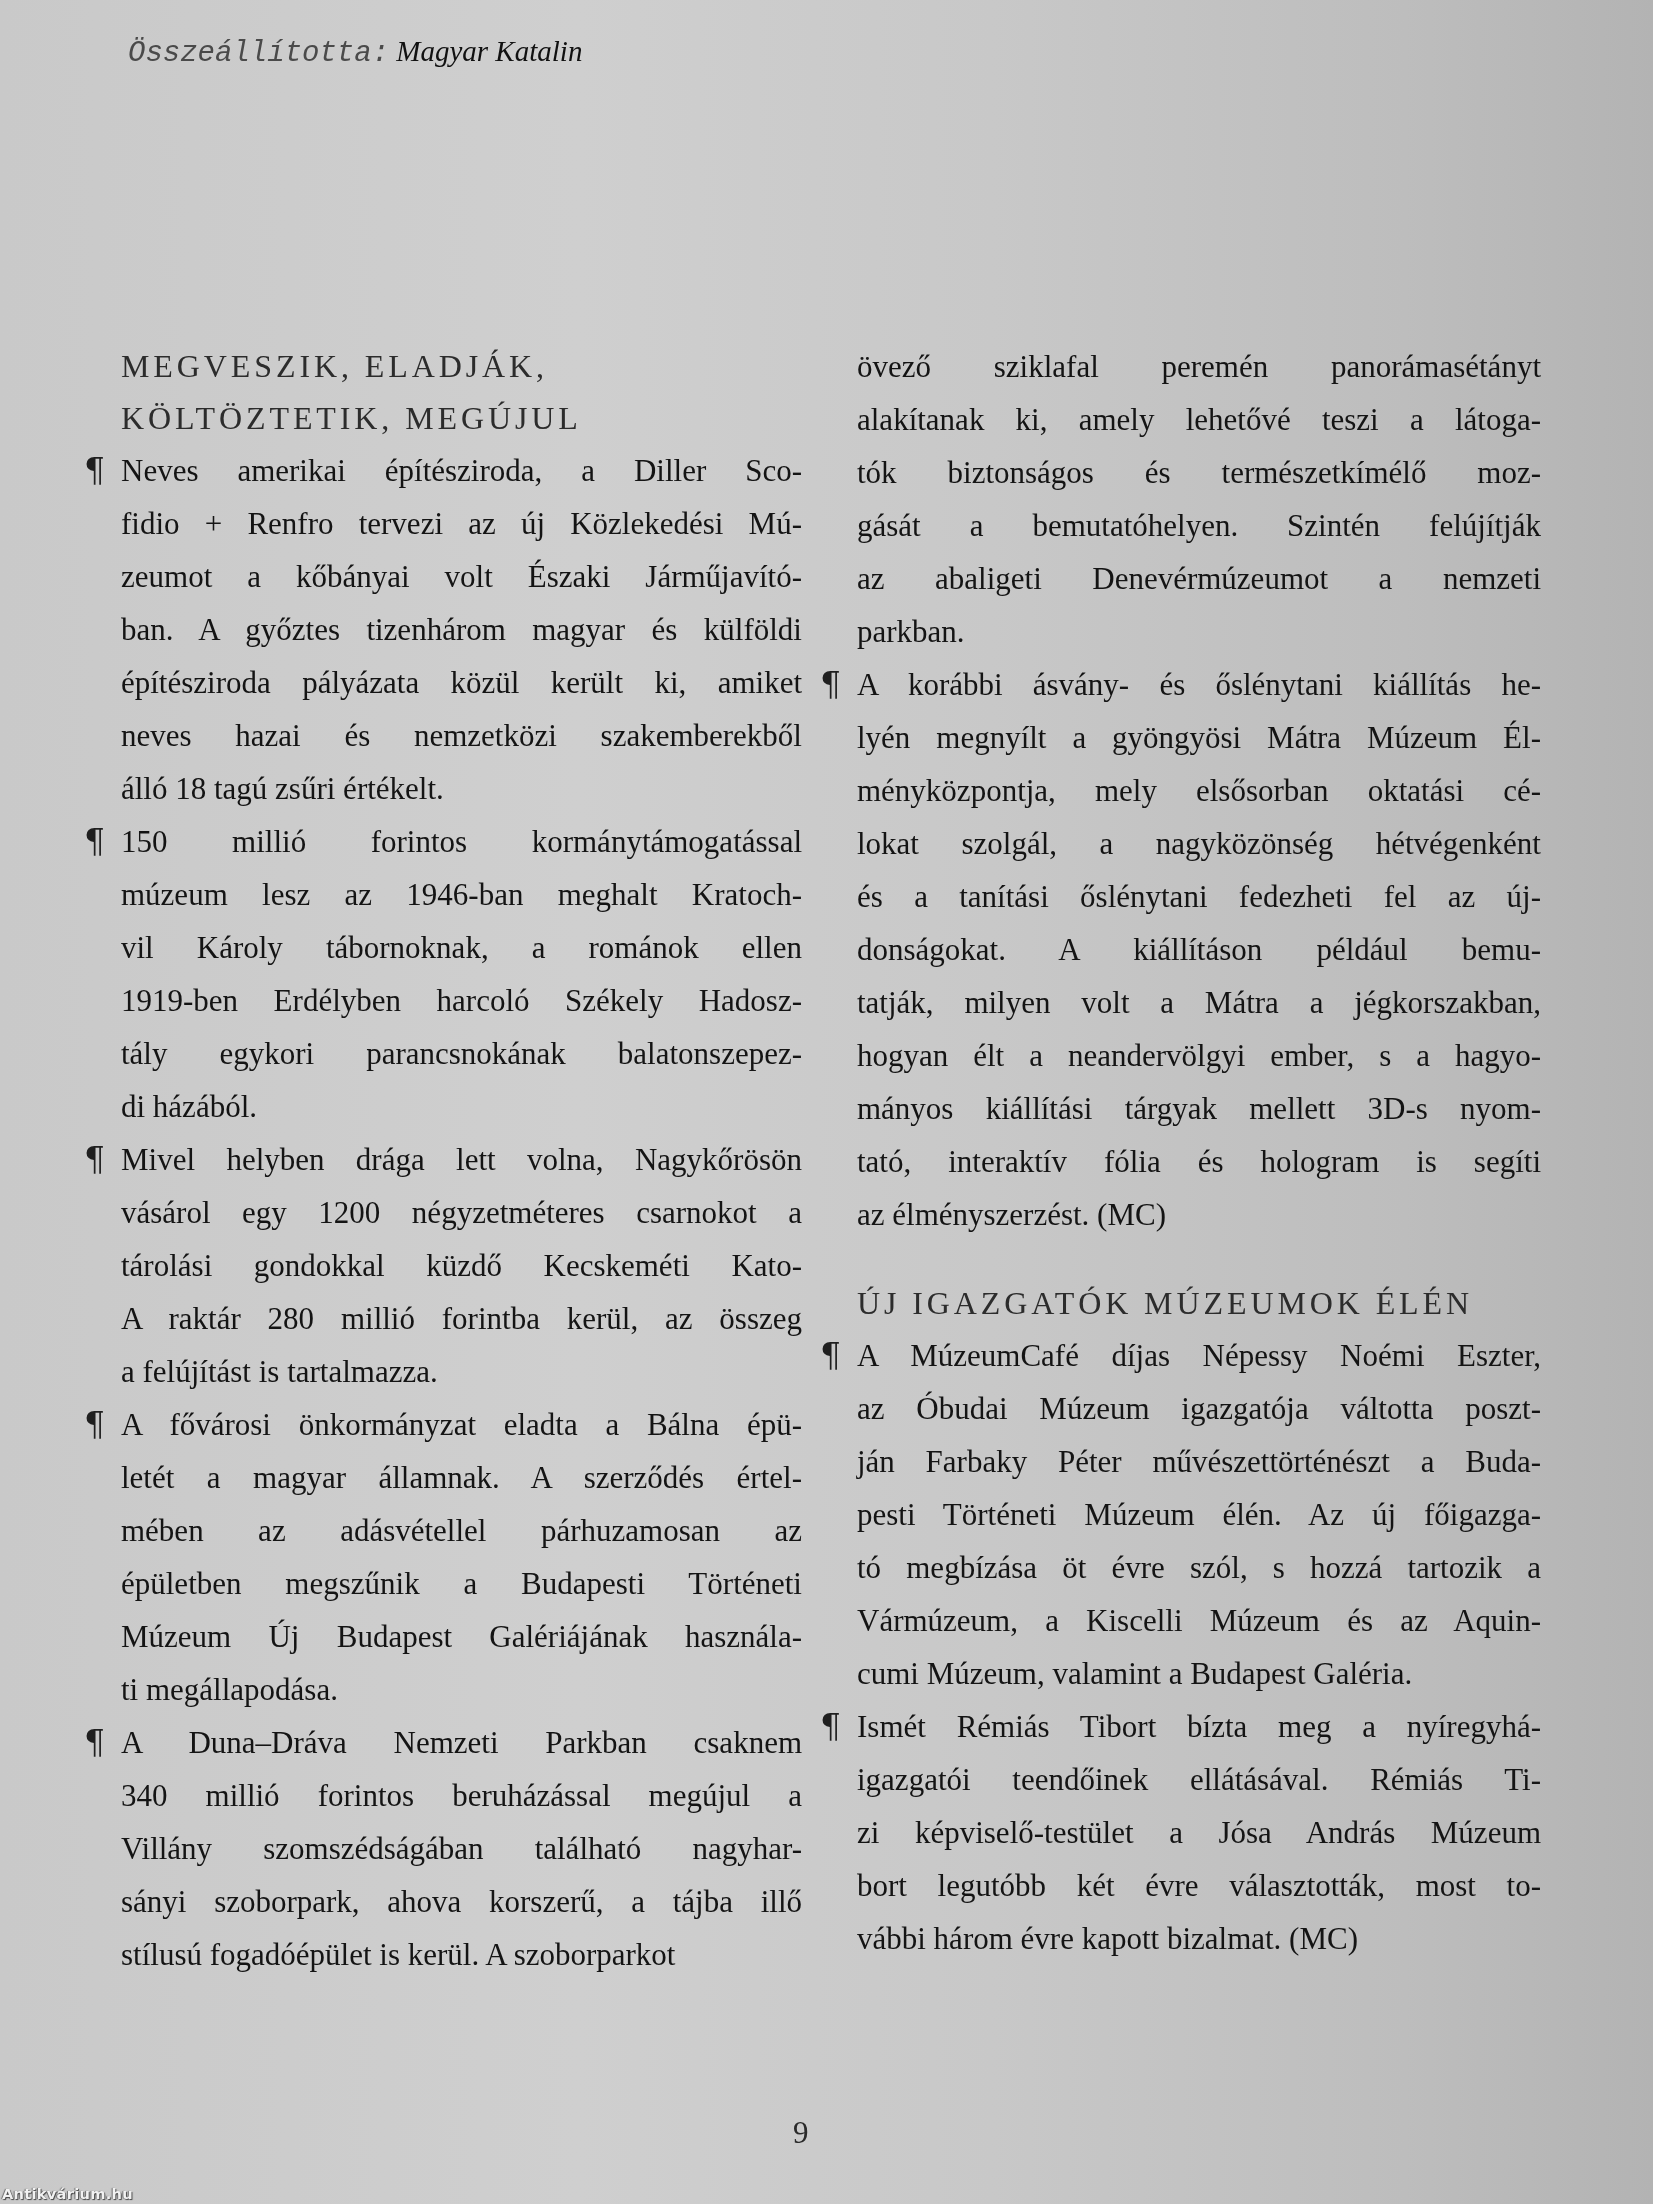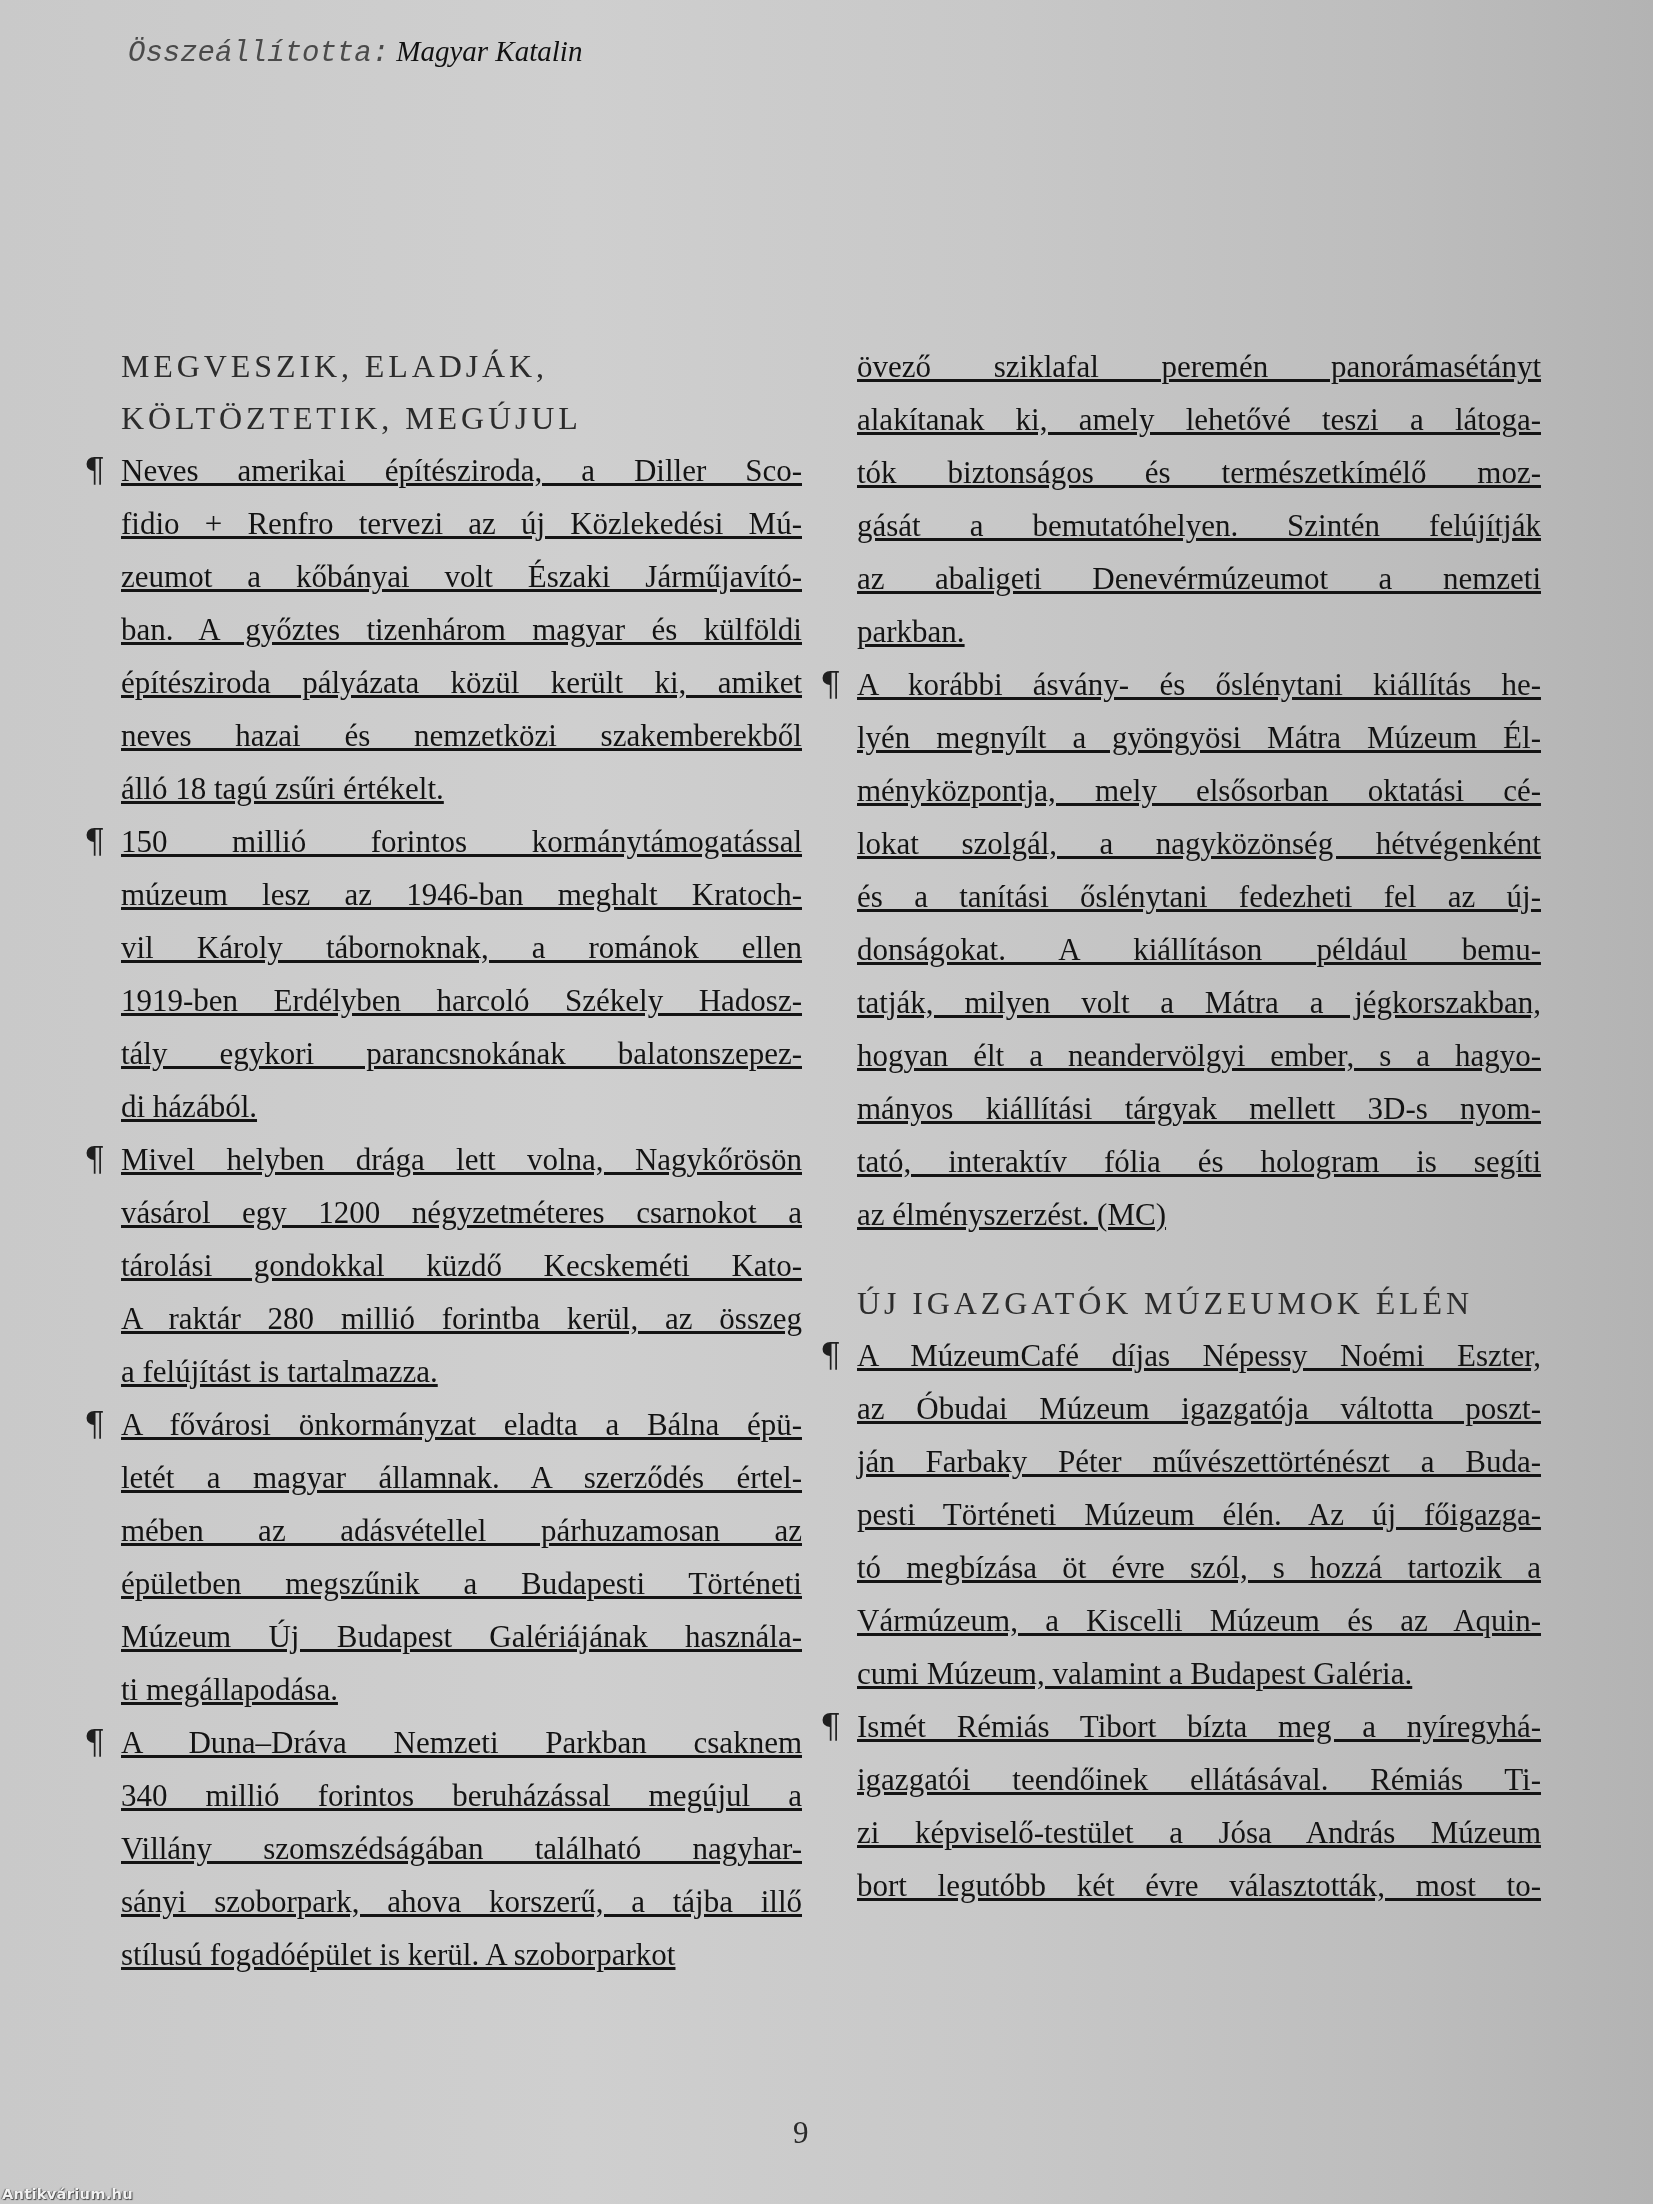--- a/index.html
+++ b/index.html
@@ -45,21 +45,20 @@
       color: #2c2c2c;
       margin: 0;
       text-transform: uppercase;
       font-weight: normal;
     }
     .section-heading .hl { display: block; }
 
     .para {
       position: relative;
       margin: 0 0 0 0;
-      text-decoration: underline;
     }
     .line {
       display: block;
       font-size: 31px;
       line-height: 53px;
       height: 53px;
       white-space: nowrap;
       text-align: justify;
       text-align-last: justify;
       font-family: "Liberation Serif", "DejaVu Serif", serif;
@@ -202,20 +201,21 @@
           <span class="line">tó megbízása öt évre szól, s hozzá tartozik a</span>
           <span class="line">Vármúzeum, a Kiscelli Múzeum és az Aquin-</span>
           <span class="line last">cumi Múzeum, valamint a Budapest Galéria.</span>
         </div>
         <div class="para">
           <span class="pilcrow">¶</span>
           <span class="line">Ismét Rémiás Tibort bízta meg a nyíregyhá-</span>
           <span class="line">igazgatói teendőinek ellátásával. Rémiás Ti-</span>
           <span class="line">zi képviselő-testület a Jósa András Múzeum</span>
           <span class="line">bort legutóbb két évre választották, most to-</span>
+          <span class="line last">vábbi három évre kapott bizalmat. (MC)</span>
         </div>
       </div>
   </div>
 
   <div class="page-number">9</div>
   <div class="watermark">Antikvárium.hu</div>
 </div>
 
 
 </body></html>

